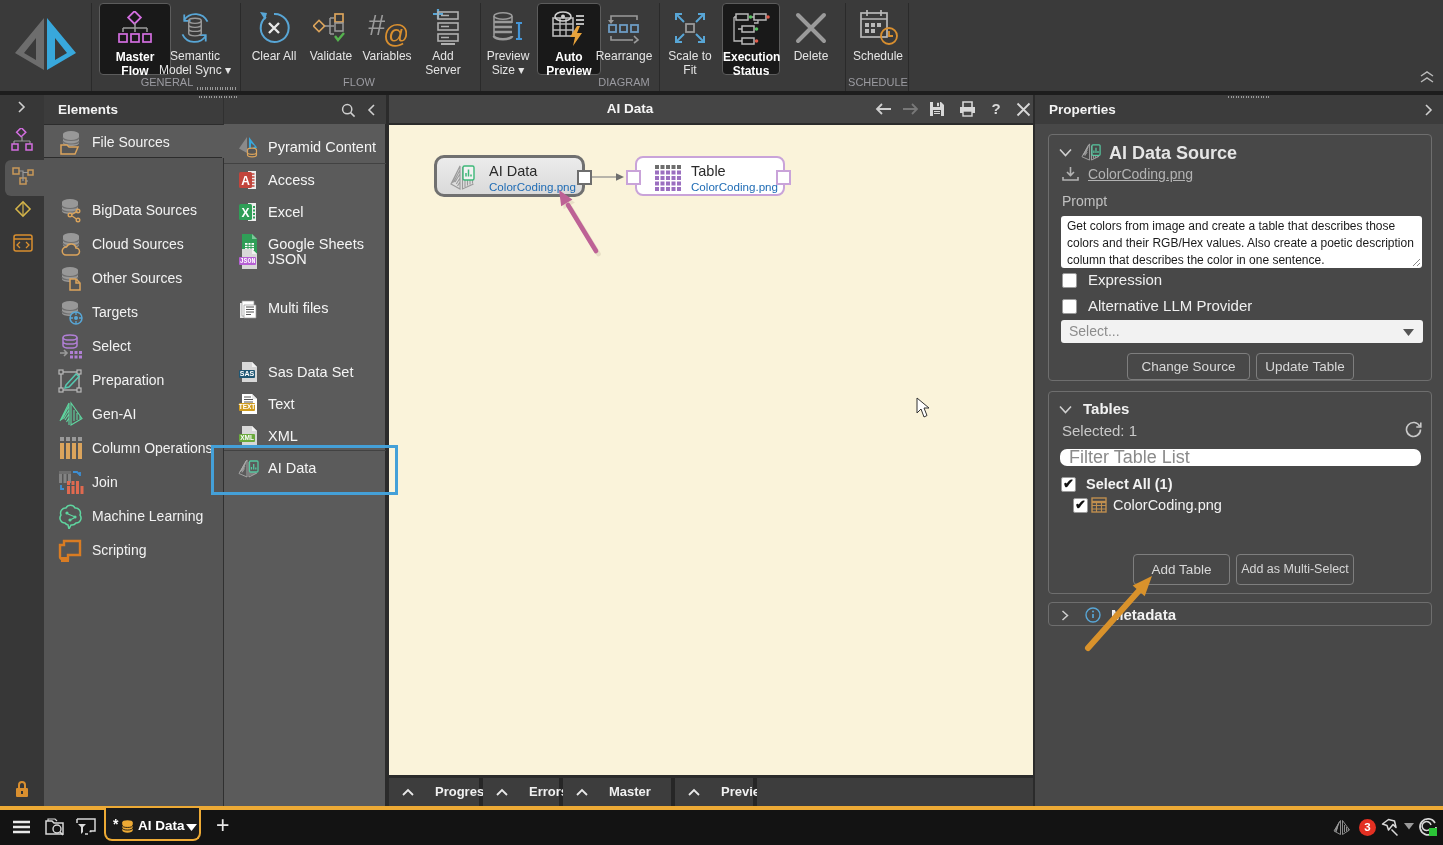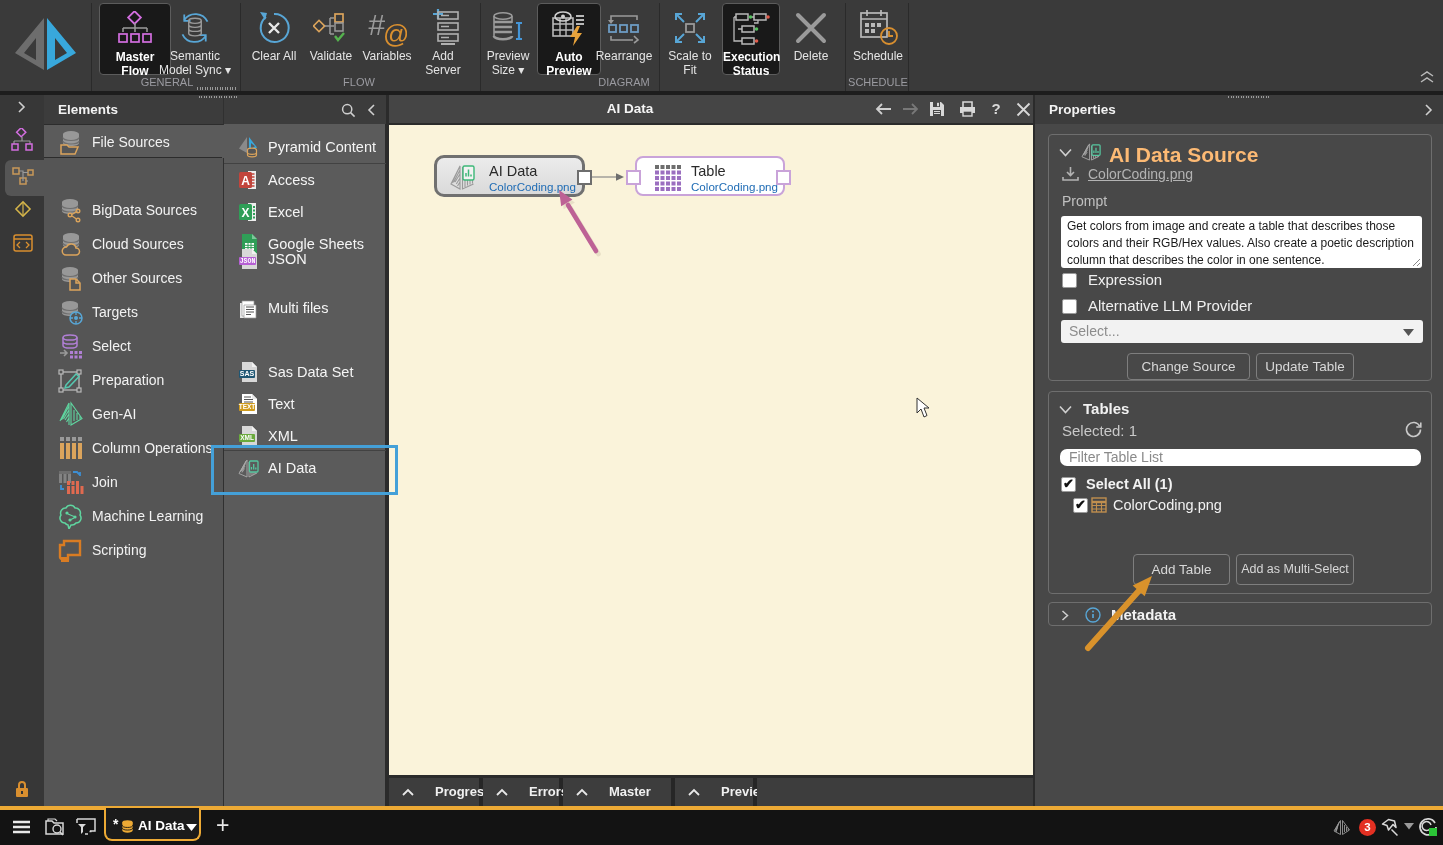--- a/index.html
+++ b/index.html
@@ -637,21 +637,21 @@
           <path d="M1 1.5l5.5 6L12 1.5" fill="none" stroke="#cfcfcf" stroke-width="1.6"></path>
         </svg>
       <svg class="abs" style="left:32px;top:6px" width="21" height="21" viewBox="0 0 22 22">
           <g stroke="#ababab" stroke-width=".9" fill="none">
             <path d="M9 3v17L1 16.5z M8 4L2 15M7.5 6.5L3 14.5M7 9l-3.2 5M6.5 11.5L4 15.5"></path>
             <path d="M11 5v15l8-4M13 9v9.5M15 10v8M17 11v6"></path>
           </g>
           <rect x="11.5" y="4" width="8.5" height="11" rx="1" fill="#484848" stroke="#56c8a0" stroke-width="1.3"></rect>
           <path d="M13.5 12.5V10M15.7 12.5V7M17.8 12.5v-2" stroke="#56c8a0" stroke-width="1.3"></path>
         </svg>
-      <div class="abs" style="left:60px;top:8px;color:#fdba74;font-size:21px;font-weight:bold">AI Data Source</div>
+      <div class="abs" style="left:60px;top:8px;color:#e5e5e5;font-size:18px;font-weight:bold">AI Data Source</div>
       <svg class="abs" style="left:13px;top:31px" width="17" height="15" viewBox="0 0 17 15">
           <path d="M8.5 1v8M5 6l3.5 3.5L12 6" fill="none" stroke="#b3b3b3" stroke-width="1.6"></path>
           <path d="M1 11v3h15v-3" fill="none" stroke="#b3b3b3" stroke-width="1.6"></path>
         </svg>
       <div class="abs" style="left:39px;top:31px;color:#b3b3b3;font-size:14px;text-decoration:underline">ColorCoding.png</div>
       <div class="abs" style="left:13px;top:58px;color:#c0c0c0;font-size:14px">Prompt</div>
       <div class="abs" style="left:12px;top:81px;width:361px;height:52px;background:#fff;border-radius:3px;color:#1a1a1a;font-size:12px;line-height:16.8px;padding:2px 6px;white-space:nowrap;overflow:hidden">Get colors from image and create a table that describes those<br>colors and their RGB/Hex values. Also create a poetic description<br>column that describes the color in one sentence.<svg class="abs" style="right:1px;bottom:1px" width="9" height="9" viewBox="0 0 9 9">
             <path d="M8 1L1 8M8 5L5 8" stroke="#888" stroke-width="1"></path>
           </svg></div>
       <div class="cb" style="left:13px;top:138px"></div>
@@ -670,21 +670,21 @@
     <div class="card" style="top:296px;height:203px">
       <svg class="abs" style="left:10px;top:13px" width="13" height="9" viewBox="0 0 13 9">
           <path d="M1 1.5l5.5 6L12 1.5" fill="none" stroke="#cfcfcf" stroke-width="1.6"></path>
         </svg>
       <div class="abs" style="left:34px;top:8px;color:#f2f2f2;font-size:15px;font-weight:bold">Tables</div>
       <div class="abs" style="left:13px;top:30px;color:#c9c9c9;font-size:15px">Selected: 1</div>
       <svg class="abs" style="left:356px;top:29px" width="17" height="17" viewBox="0 0 17 17">
           <path d="M14.8 5.4A7 7 0 1 0 15.5 8.5" fill="none" stroke="#c9c9c9" stroke-width="1.6"></path>
           <path d="M15.8 1.5v4.5h-4.5" fill="none" stroke="#c9c9c9" stroke-width="1.6"></path>
         </svg>
-      <div class="abs" style="left:11px;top:57px;width:361px;height:17px;background:#fff;border-radius:7px;color:#8a8a8a;font-size:14px;line-height:17px"><span style="margin-left:9px">Filter Table List</span></div>
+      <div class="abs" style="left:11px;top:57px;width:361px;height:17px;background:#fff;border-radius:7px;color:#8a8a8a;font-size:18px;line-height:17px"><span style="margin-left:9px">Filter Table List</span></div>
       <div class="cb ck" style="left:12px;top:85px"></div>
       <div class="abs" style="left:37px;top:84px;color:#f2f2f2;font-size:14.5px;font-weight:bold">Select All (1)</div>
       <div class="cb ck" style="left:24px;top:106px"></div>
       <svg class="abs" style="left:42px;top:105px" width="16" height="16" viewBox="0 0 16 16">
           <rect x="1" y="1" width="14" height="14" fill="none" stroke="#c08f4f" stroke-width="1.4"></rect>
           <path d="M1 5h14" stroke="#c08f4f" stroke-width="2.4"></path>
           <path d="M1 8.5h14M1 12h14M5.5 5v10M10.5 5v10" stroke="#c08f4f" stroke-width="1.1"></path>
         </svg>
       <div class="abs" style="left:64px;top:105px;color:#f2f2f2;font-size:14.5px">ColorCoding.png</div>
       <div class="pbtn" style="left:84px;top:162px;width:97px;line-height:29px">Add Table</div>

